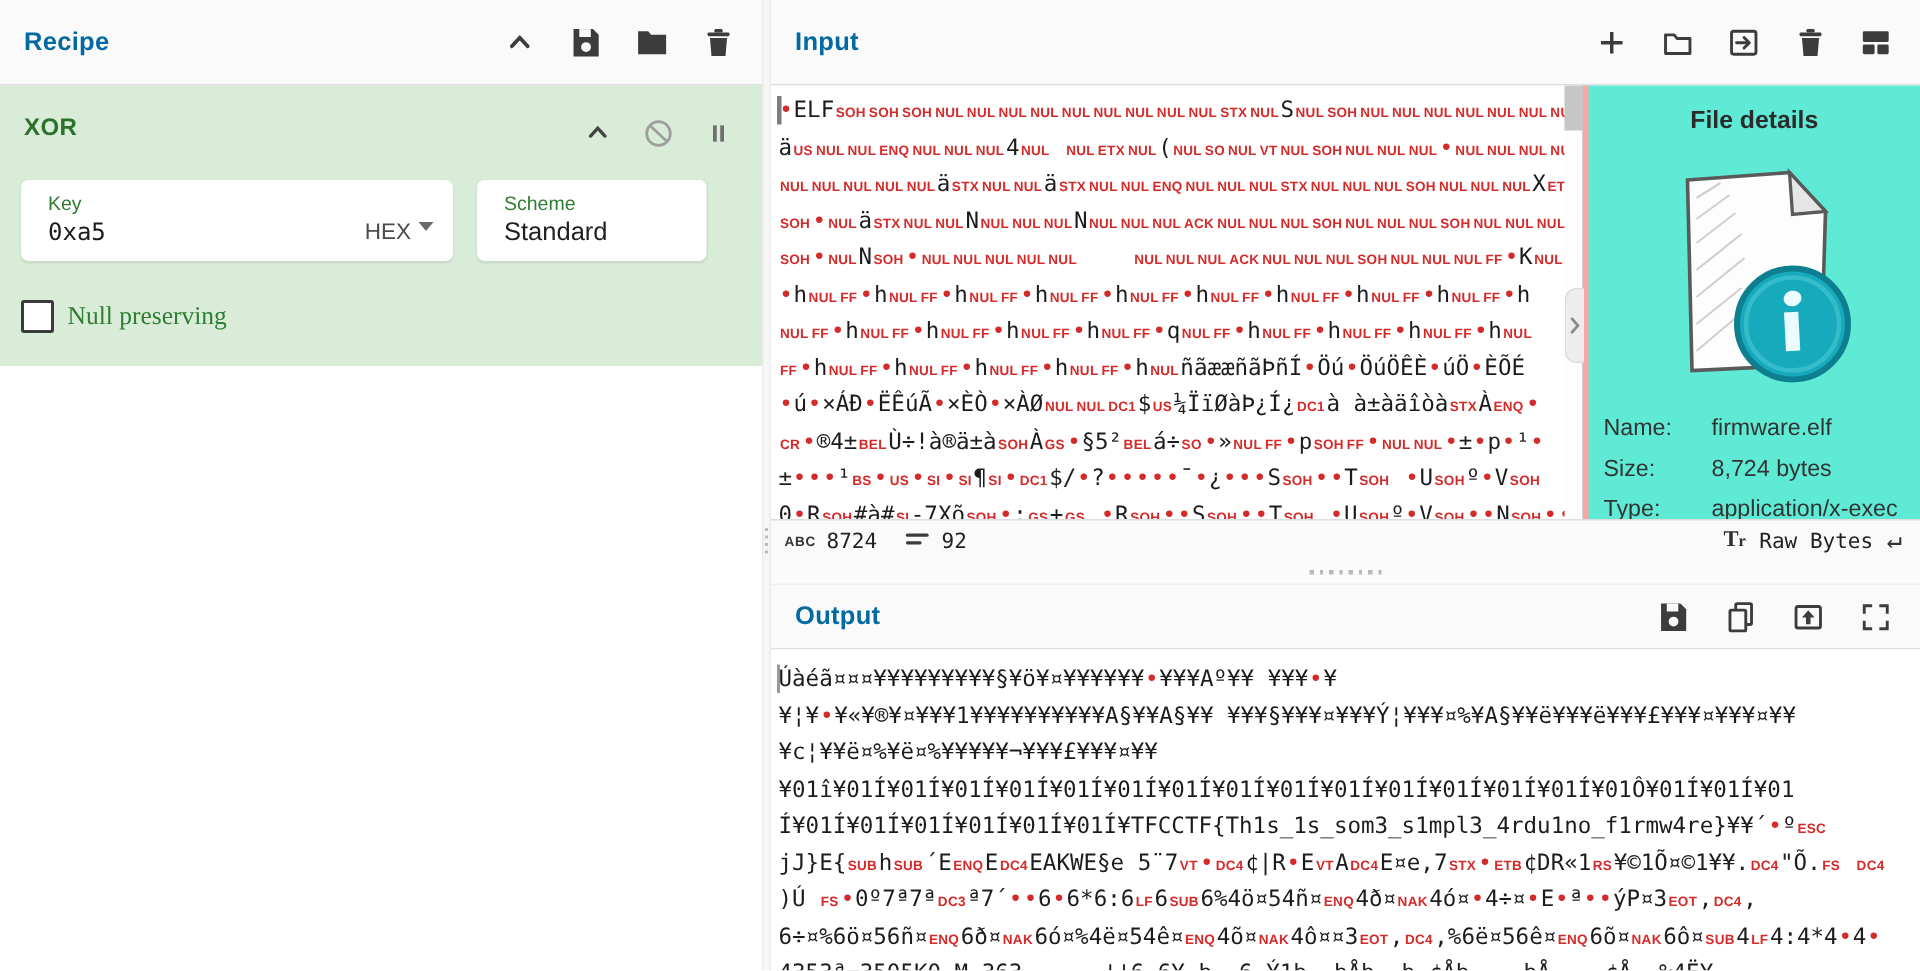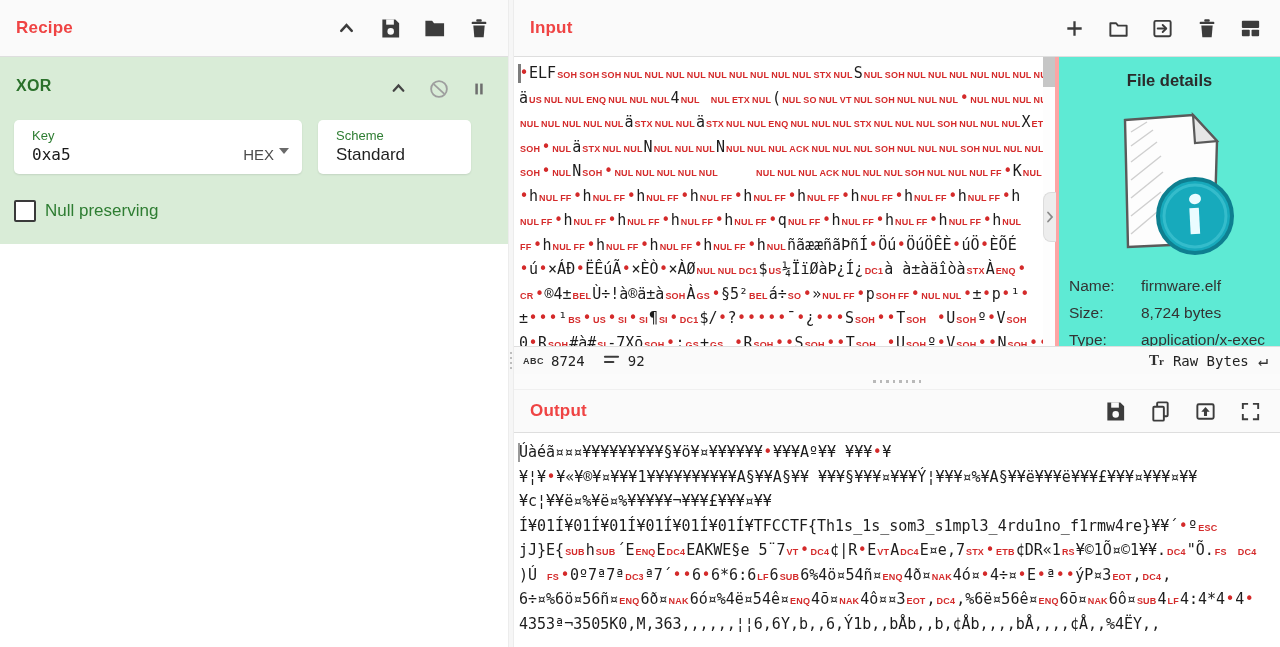--- a/index.html
+++ b/index.html
@@ -4,21 +4,21 @@
 <style>
   * { margin:0; padding:0; box-sizing:border-box; }
   html,body { width:1280px; height:647px; overflow:hidden; background:#fff;
               font-family:"Liberation Sans", sans-serif; }
   .app { display:flex; width:1280px; height:647px; }
 
   
   .panel-header { height:57px; flex:0 0 auto; display:flex; align-items:center;
                   padding:0 18px 0 16px; background:#fafafa; border-bottom:1px solid #dedede;
                   overflow:hidden; }
-  .panel-title { font-size:17px; font-weight:bold; color:#ef4444; letter-spacing:.2px; }
+  .panel-title { font-size:17px; font-weight:bold; color:#0369a1; letter-spacing:.2px; }
   .hicons { margin-left:auto; display:flex; align-items:center; gap:21px; }
   .hicon { width:23px; height:23px; display:flex; align-items:center; justify-content:center; cursor:pointer; }
   .hicon svg { display:block; }
   .ic-fill { fill:#3c3c3c; }
   .ic-stroke { stroke:#3c3c3c; fill:none; stroke-width:2; }
 
   
   .recipe-col { width:508px; flex:0 0 auto; background:#fff; display:flex; flex-direction:column; }
   .vdivider { width:6px; flex:0 0 auto; background:#f6f6f6; border-left:1px solid #ececec;
               border-right:1px solid #ececec; position:relative; }
@@ -35,21 +35,21 @@
              box-shadow:0 1px 2px rgba(0,0,0,.10); }
   .ing-key { width:288px; }
   .ing-scheme { width:153px; }
   .ing-label { font-size:13px; color:#2e7d32; margin-bottom:2px; }
   .ing-valrow { display:flex; align-items:center; }
   .ing-value-mono { font-family:"DejaVu Sans Mono", monospace; font-size:16px; color:#1a1a1a; }
   .ing-value-sans { font-size:17px; color:#1f1f1f; }
   .hex-dd { margin-left:auto; font-size:15px; color:#4c4c4c; display:flex; align-items:flex-start; gap:5px; cursor:pointer; }
   .hex-dd .tri { width:0; height:0; border-left:5px solid transparent; border-right:5px solid transparent;
                  border-top:6px solid #6a6a6a; margin-top:2px; }
-  .chk-row { display:flex; align-items:center; padding:26px 14px 0 14px; }
+  .chk-row { display:flex; align-items:center; padding:26px 14px 0 14px;font-family:Liberation Serif, serif; }
   .chk-box { width:22px; height:22px; background:#fff; border:2px solid #3a3a3a; border-radius:2px; margin-right:9px; }
   .chk-label { font-size:17px; color:#2e7d32; }
 
   
   .io-col { flex:1; display:flex; flex-direction:column; min-width:0; }
 
   .input-body { height:289px; flex:0 0 auto; display:flex; background:#fff; position:relative; }
   .bintext { font-family:"DejaVu Sans Mono", monospace; font-size:15px; color:#1c1c1c;
              line-height:24.5px; overflow:hidden; position:relative; }
   .input-text { flex:1; padding:4px 0 0 5px; }
@@ -362,20 +362,21 @@
             </svg>
         </span>
       </span>
     </div>
 
     <div class="bintext output-text">
       <span class="caret-out"></span>
     <div class="cline">Úàéã¤¤¤¥¥¥¥¥¥¥¥¥§¥ö¥¤¥¥¥¥¥¥<span class="rdot">•</span>¥¥¥Aº¥¥ ¥¥¥<span class="rdot">•</span>¥</div>
         <div class="cline">¥¦¥<span class="rdot">•</span>¥«¥®¥¤¥¥¥1¥¥¥¥¥¥¥¥¥¥A§¥¥A§¥¥ ¥¥¥§¥¥¥¤¥¥¥Ý¦¥¥¥¤%¥A§¥¥ë¥¥¥ë¥¥¥£¥¥¥¤¥¥¥¤¥¥</div>
         <div class="cline">¥c¦¥¥ë¤%¥ë¤%¥¥¥¥¥¬¥¥¥£¥¥¥¤¥¥</div>
+        <div class="cline">¥01î¥01Í¥01Í¥01Í¥01Í¥01Í¥01Í¥01Í¥01Í¥01Í¥01Í¥01Í¥01Í¥01Í¥01Í¥01Ô¥01Í¥01Í¥01</div>
         <div class="cline">Í¥01Í¥01Í¥01Í¥01Í¥01Í¥01Í¥TFCCTF{Th1s_1s_som3_s1mpl3_4rdu1no_f1rmw4re}¥¥´<span class="rdot">•</span>º<span class="ctrl">ESC</span></div>
         <div class="cline">jJ}E{<span class="ctrl">SUB</span>h<span class="ctrl">SUB</span>´E<span class="ctrl">ENQ</span>E<span class="ctrl">DC4</span>EAKWE§e 5¨7<span class="ctrl">VT</span><span class="rdot">•</span><span class="ctrl">DC4</span>¢|R<span class="rdot">•</span>E<span class="ctrl">VT</span>A<span class="ctrl">DC4</span>E¤e‚7<span class="ctrl">STX</span><span class="rdot">•</span><span class="ctrl">ETB</span>¢DR«1<span class="ctrl">RS</span>¥©1Õ¤©1¥¥.<span class="ctrl">DC4</span>"Õ.<span class="ctrl">FS</span> <span class="ctrl">DC4</span></div>
         <div class="cline">)Ú <span class="ctrl">FS</span><span class="rdot">•</span>0º7ª7ª<span class="ctrl">DC3</span>ª7´<span class="rdot">•</span><span class="rdot">•</span>6<span class="rdot">•</span>6*6:6<span class="ctrl">LF</span>6<span class="ctrl">SUB</span>6%4ö¤54ñ¤<span class="ctrl">ENQ</span>4ð¤<span class="ctrl">NAK</span>4ó¤<span class="rdot">•</span>4÷¤<span class="rdot">•</span>E<span class="rdot">•</span>ª<span class="rdot">•</span><span class="rdot">•</span>ýP¤3<span class="ctrl">EOT</span>,<span class="ctrl">DC4</span>,</div>
         <div class="cline">6÷¤%6ö¤56ñ¤<span class="ctrl">ENQ</span>6ð¤<span class="ctrl">NAK</span>6ó¤%4ë¤54ê¤<span class="ctrl">ENQ</span>4õ¤<span class="ctrl">NAK</span>4ô¤¤3<span class="ctrl">EOT</span>,<span class="ctrl">DC4</span>,%6ë¤56ê¤<span class="ctrl">ENQ</span>6õ¤<span class="ctrl">NAK</span>6ô¤<span class="ctrl">SUB</span>4<span class="ctrl">LF</span>4:4*4<span class="rdot">•</span>4<span class="rdot">•</span></div>
         <div class="cline">4353ª¬3505K0‚M‚363‚‚‚‚‚‚¦¦6‚6Y‚b‚‚6‚Ý1b‚‚bÅb‚‚b‚¢Åb‚‚‚‚bÅ‚‚‚‚¢Å‚‚%4ËY‚‚</div>
       </div>
   </div>
 </div>
 
 </body></html>

